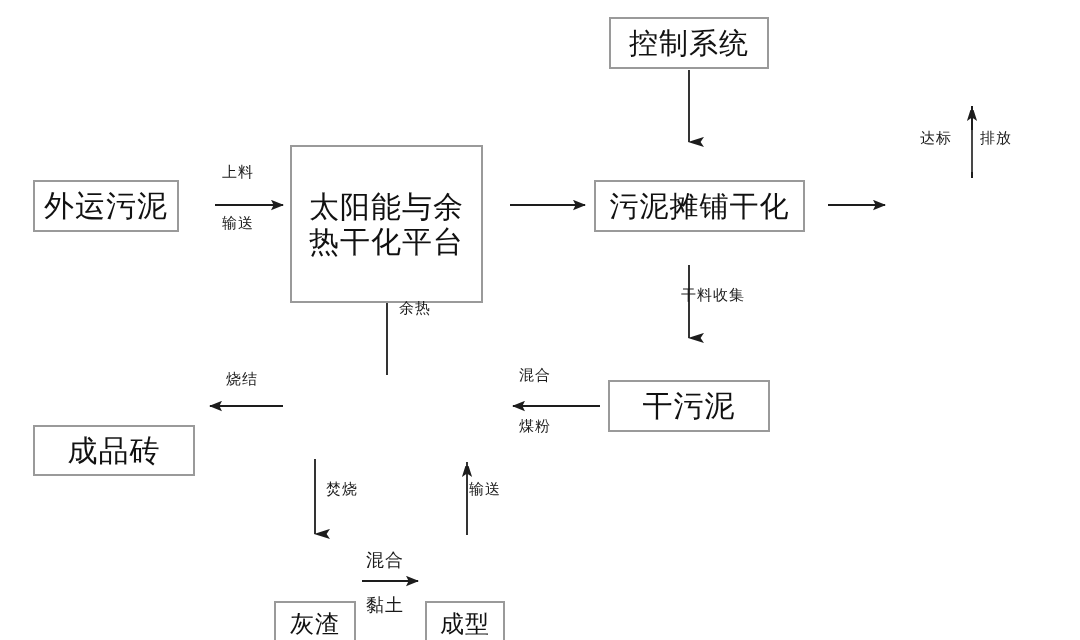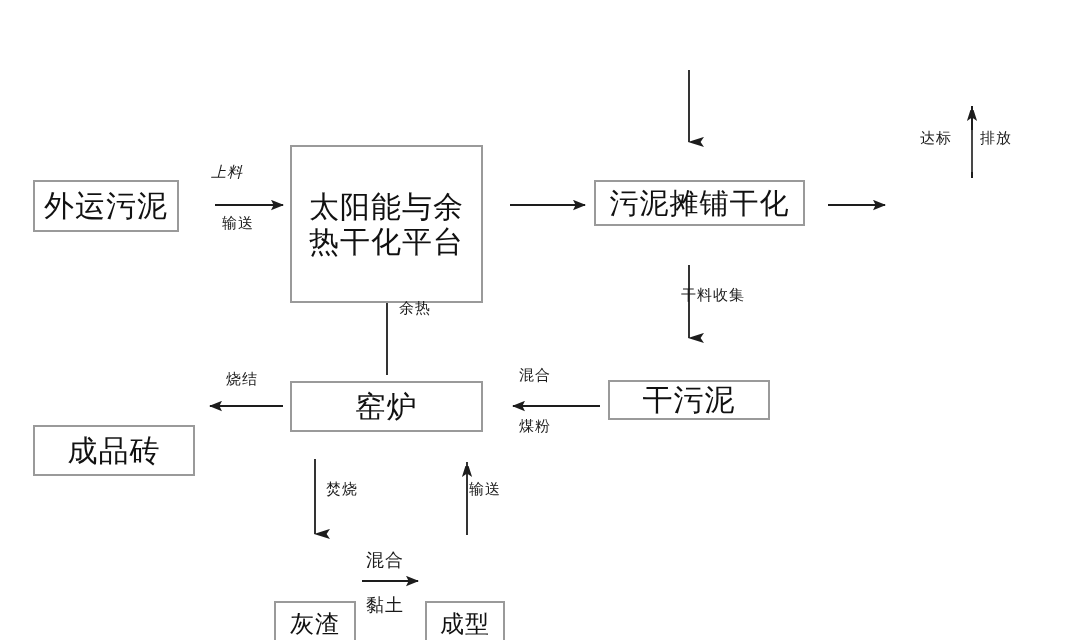--- a/index.html
+++ b/index.html
@@ -123,56 +123,56 @@
 
     <g>
       <line class="thin" x1="467" y1="535" x2="467" y2="462" marker-end="url(#ah-u)"></line>
     </g>
 
     <g>
       <line x1="362" y1="581" x2="418" y2="581" marker-end="url(#ah-r)"></line>
     </g>
   </svg>
 
+  <div class="node med" style="left:609px; top:17px; width:160px; height:52px;">
+    <span class="txt">控制系统</span>
+  </div>
 
   <div class="node big" style="left:33px; top:180px; width:146px; height:52px;">
     <span class="txt">外运污泥</span>
   </div>
 
   <div class="node big" style="left:290px; top:145px; width:193px; height:158px;">
     <span class="txt">太阳能与余
 热干化平台</span>
   </div>
 
-  <div class="node med" style="left:594px; top:180px; width:211px; height:46px;">
+  <div class="node med" style="left:594px; top:180px; width:211px; height:52px;">
     <span class="txt">污泥摊铺干化</span>
   </div>
 
 
-  <div class="node big" style="left:608px; top:380px; width:162px; height:40px;">
+  <div class="node big" style="left:608px; top:380px; width:162px; height:52px;">
     <span class="txt">干污泥</span>
   </div>
 
-  <div class="node big" style="left:290px; top:381px; width:193px; height:51px;">
-    <span class="txt">窑炉</span>
-  </div>
 
   <div class="node big" style="left:33px; top:381px; width:162px; height:51px;margin-top:44px;">
     <span class="txt">成品砖</span>
   </div>
 
   <div class="node small" style="left:274px; top:557px; width:82px; height:47px;">
     <span class="txt">灰渣</span>
   </div>
 
   <div class="node small" style="left:425px; top:557px; width:80px; height:47px;">
     <span class="txt">成型</span>
   </div>
 
-  <div class="elabel" style="left:211px; top:165px;font-style:italic;">上料</div>
+  <div class="elabel" style="left:222px; top:165px;">上料</div>
 
   <div class="elabel" style="left:222px; top:216px;">输送</div>
 
   <div class="elabel" style="left:920px; top:131px;">达标</div>
 
   <div class="elabel" style="left:980px; top:131px;">排放</div>
 
   <div class="elabel" style="left:681px; top:288px;">干料收集</div>
 
   <div class="elabel" style="left:519px; top:368px;">混合</div>

